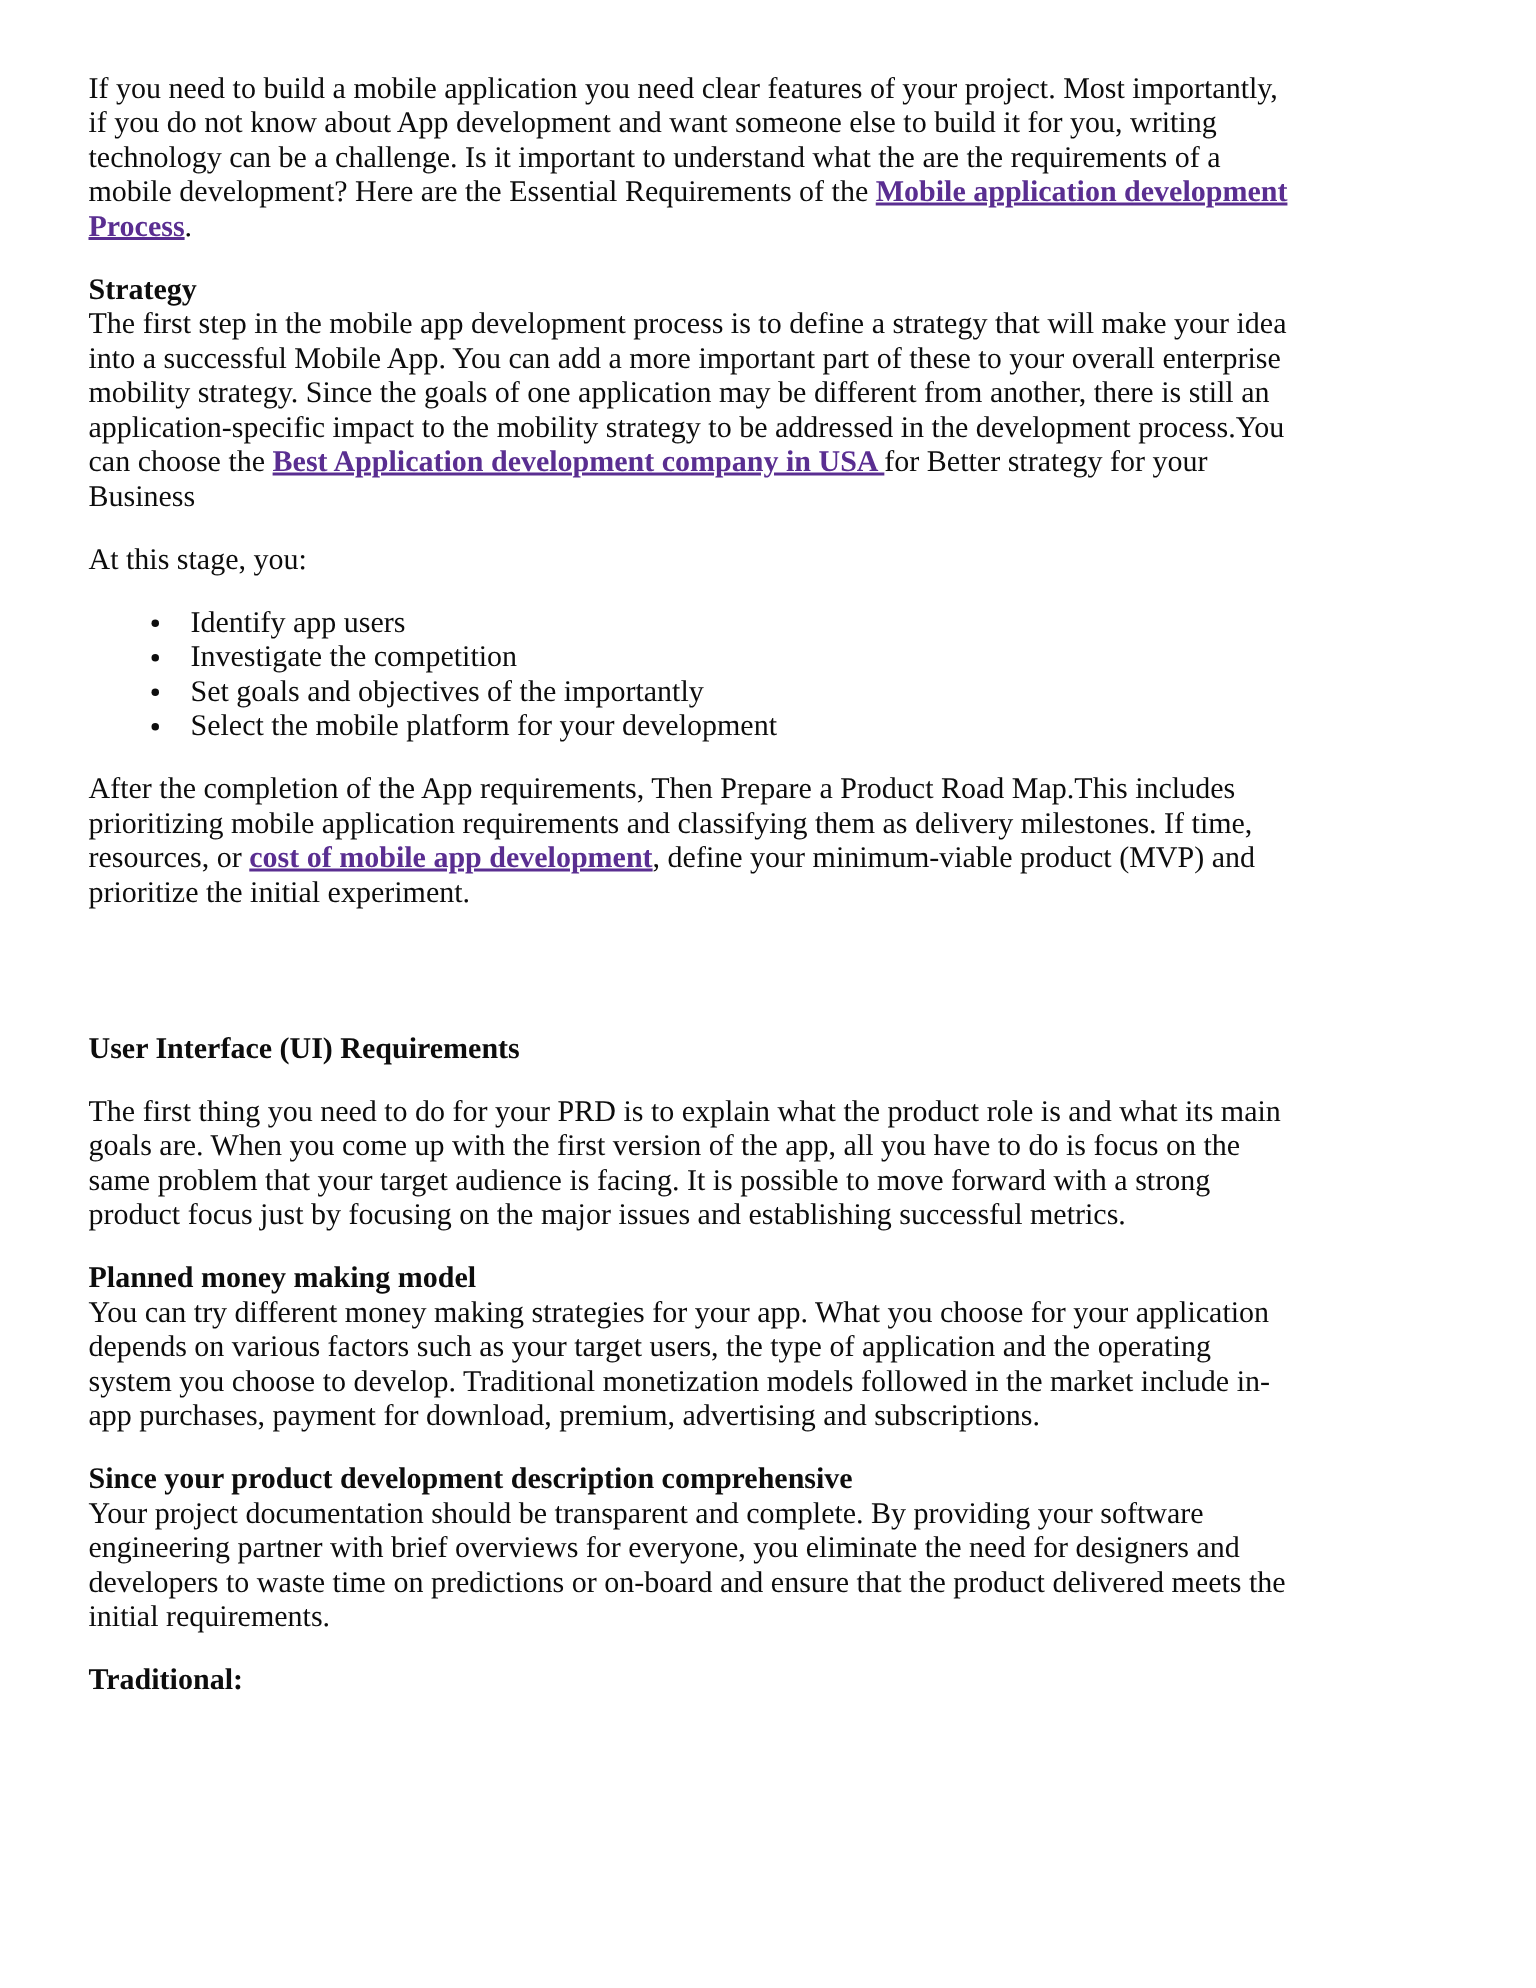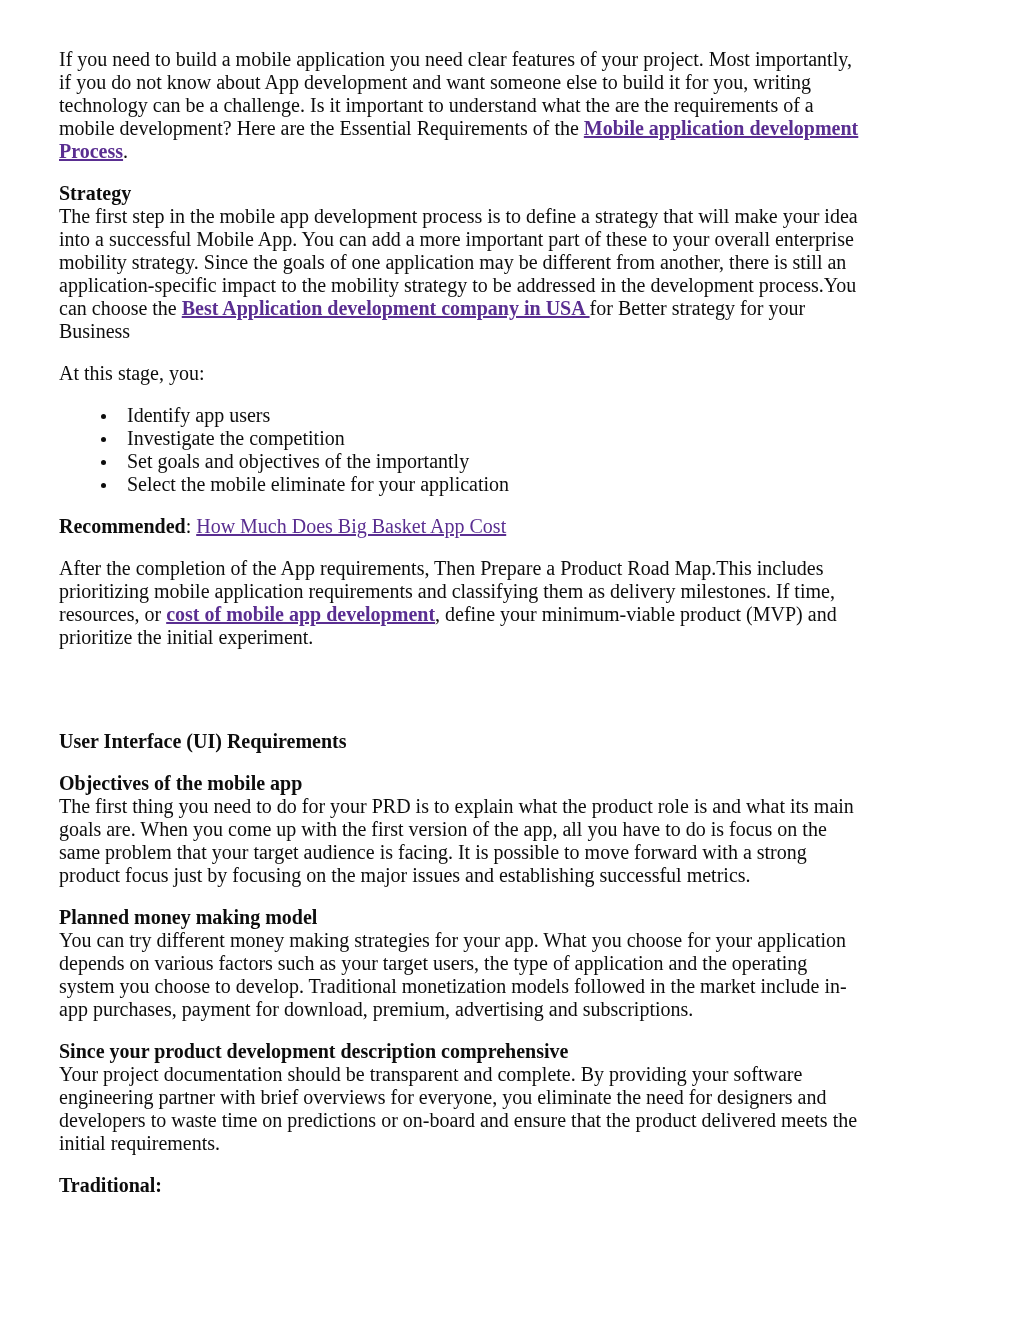--- a/index.html
+++ b/index.html
@@ -50,35 +50,33 @@
     <div><span>The first step in the mobile app development process is to define a strategy that will make your idea into a successful Mobile App. You can add a more important part of these to your overall enterprise mobility strategy. Since the goals of one application may be different from another, there is still an application-specific impact to the mobility strategy to be addressed in the development process.You can choose the </span><a class="link bold">Best Application development company in USA </a><span>for Better strategy for your Business</span></div>
   </div>
 
 
   <p class="block">At this stage, you:</p>
 
   <ul class="bullets">
     <li>Identify app users</li>
     <li>Investigate the competition</li>
     <li>Set goals and objectives of the importantly</li>
-    <li>Select the mobile eliminate for your application</li>
+    <li>Select the mobile platform for your development</li>
   </ul>
 
-  <p class="block"><span class="bold">Recommended</span><span>: </span><a class="link">How Much Does Big Basket App Cost</a></p>
 
   <p class="block"><span>After the completion of the App requirements, Then Prepare a Product Road Map.This includes prioritizing mobile application requirements and classifying them as delivery milestones. If time, resources, or </span><a class="link bold">cost of mobile app development</a><span>, define your minimum-viable product (MVP) and prioritize the initial experiment.</span></p>
 
   <div class="spacer"></div>
 
   <div class="block">
     <div class="bold">User Interface (UI) Requirements</div>
   </div>
 
   <div class="block">
-    <div class="bold">Objectives of the mobile app</div>
     <div>The first thing you need to do for your PRD is to explain what the product role is and what its main goals are. When you come up with the first version of the app, all you have to do is focus on the same problem that your target audience is facing. It is possible to move forward with a strong product focus just by focusing on the major issues and establishing successful metrics.</div>
   </div>
 
   <div class="block">
     <div class="bold">Planned money making model</div>
     <div>You can try different money making strategies for your app. What you choose for your application depends on various factors such as your target users, the type of application and the operating system you choose to develop. Traditional monetization models followed in the market include in-app purchases, payment for download, premium, advertising and subscriptions.</div>
   </div>
 
   <div class="block">
     <div class="bold">Since your product development description comprehensive</div>

